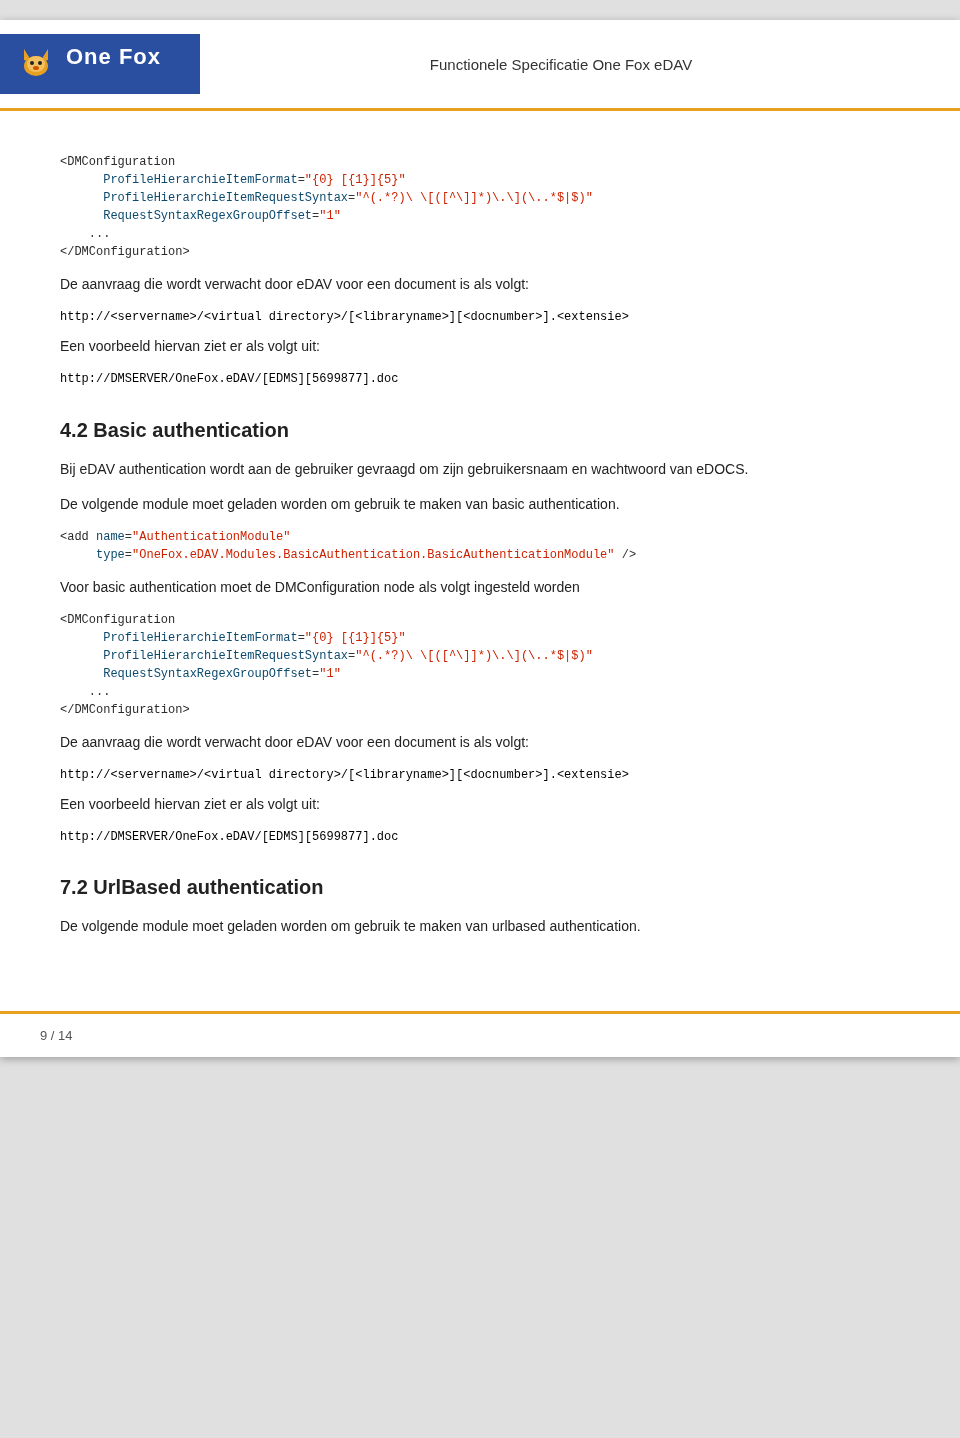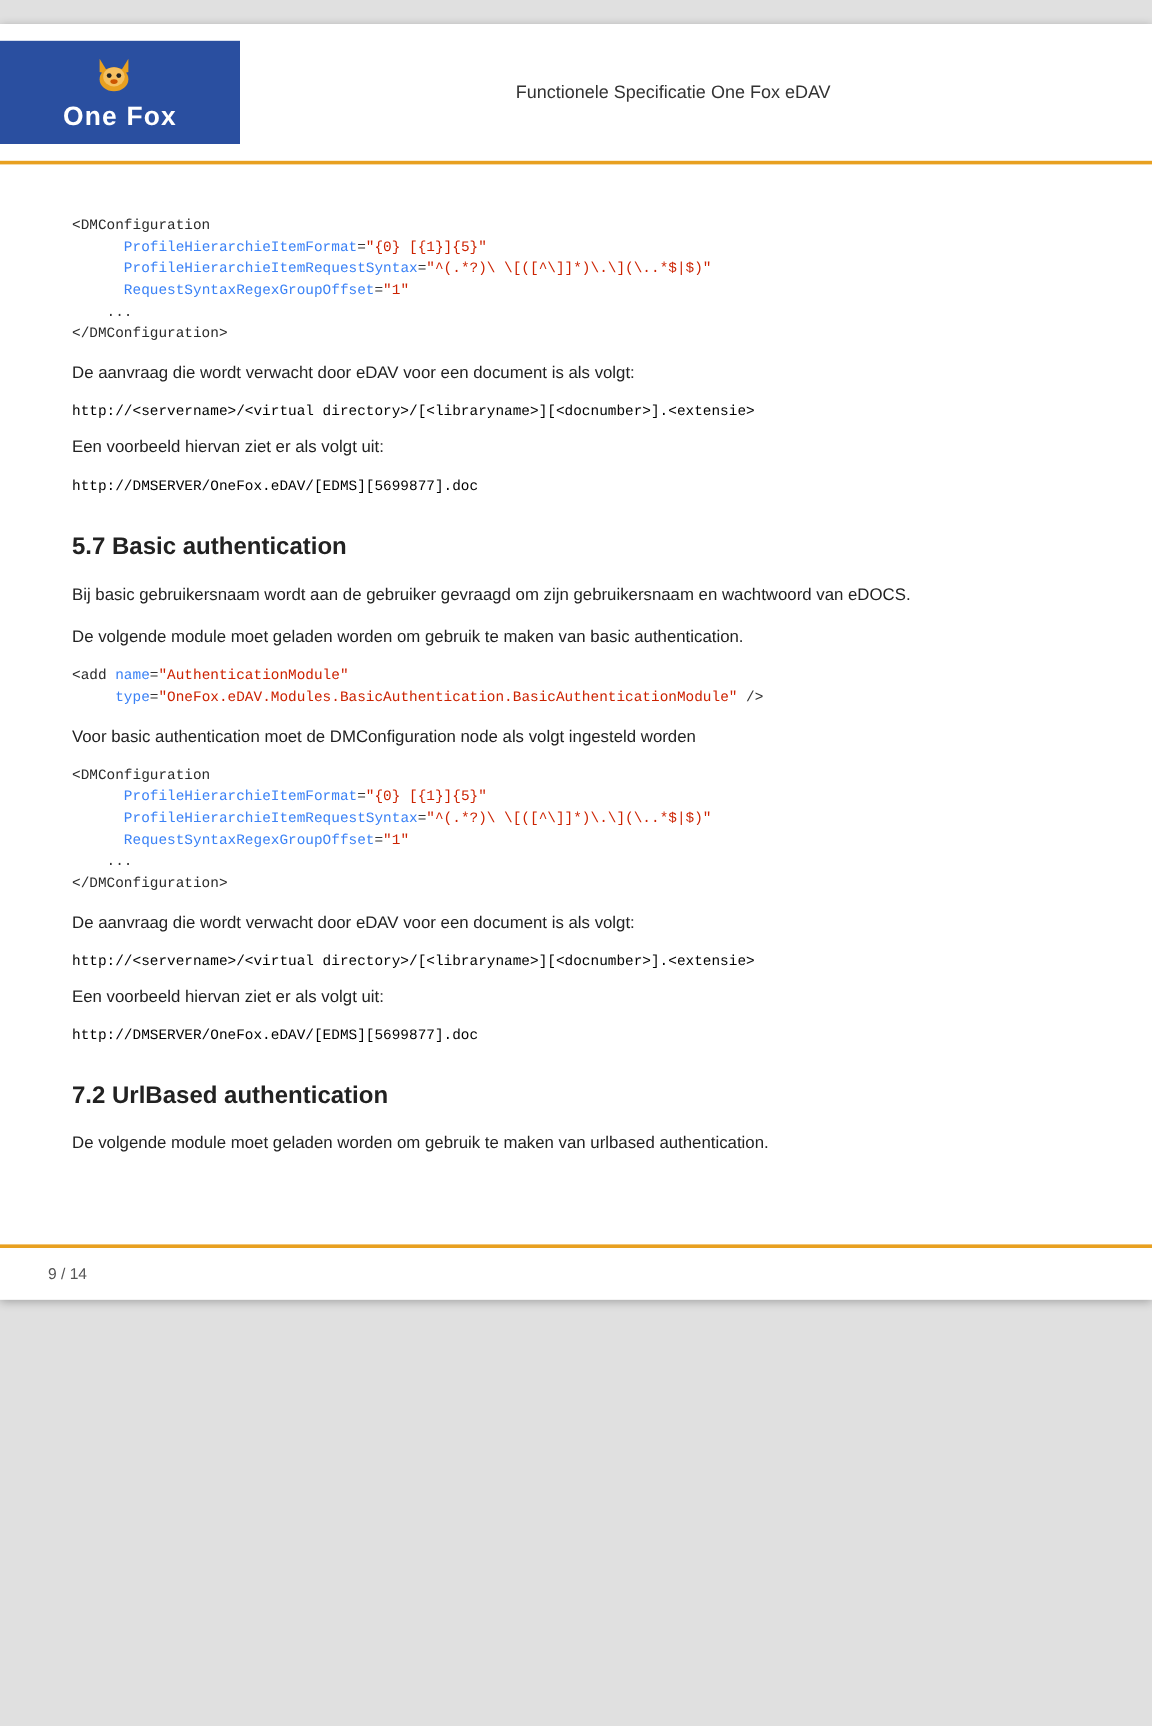--- a/index.html
+++ b/index.html
@@ -24,25 +24,24 @@
       display: flex;
       align-items: center;
       justify-content: space-between;
       padding: 14px 40px 14px 0;
       border-bottom: 3px solid #e8a020;
       background: #ffffff;
     }
 
     .logo-area {
       display: flex;
-      align-items: center;
+      align-items: flex-start;
       background: #2a4fa0;
       padding: 10px 16px;
       min-width: 200px;
-      flex-direction: column;
     }
 
     .logo-icon {
       width: 40px;
       height: 40px;
       margin-right: 10px;
     }
 
     .logo-text {
       color: #ffffff;
@@ -105,21 +104,21 @@
     .footer {
       border-top: 3px solid #e8a020;
       padding: 14px 40px;
       text-align: left;
       color: #555;
       font-size: 13px;
       background: #fff;
     }
 
     
-    .hl-blue { color: #3b82f6; margin-top: 40px; }
+    .hl-blue { color: #0c4a6e; margin-top: 40px; }
     .hl-red { color: #cc2200; }
   </style>
 </head>
 <body>
 
 <div class="page">
 
   <div class="header">
     <div class="logo-area">
 
@@ -151,24 +150,24 @@
 
     <p>De aanvraag die wordt verwacht door eDAV voor een document is als volgt:</p>
 
     <span class="code-link">http://&lt;servername&gt;/&lt;virtual directory&gt;/[&lt;libraryname&gt;][&lt;docnumber&gt;].&lt;extensie&gt;</span>
 
     <p>Een voorbeeld hiervan ziet er als volgt uit:</p>
 
     <span class="code-link">http://DMSERVER/OneFox.eDAV/[EDMS][5699877].doc</span>
 
     <div class="section-heading">
-      <span>5.7 </span><span>Basic authentication</span>
-    </div>
-
-    <p>Bij basic gebruikersnaam wordt aan de gebruiker gevraagd om zijn gebruikersnaam en wachtwoord van eDOCS.</p>
+      <span>4.2 </span><span>Basic authentication</span>
+    </div>
+
+    <p>Bij eDAV authentication wordt aan de gebruiker gevraagd om zijn gebruikersnaam en wachtwoord van eDOCS.</p>
 
     <p>De volgende module moet geladen worden om gebruik te maken van basic authentication.</p>
 
     <div class="code-block">
       <span class="tag">&lt;add</span> <span class="hl-blue">name</span>=<span class="hl-red">"AuthenticationModule"</span><br>
       &nbsp;&nbsp;&nbsp;&nbsp;&nbsp;<span class="hl-blue">type</span>=<span class="hl-red">"OneFox.eDAV.Modules.BasicAuthentication.BasicAuthenticationModule"</span> /&gt;
     </div>
 
     <p>Voor basic authentication moet de DMConfiguration node als volgt ingesteld worden</p>
 

